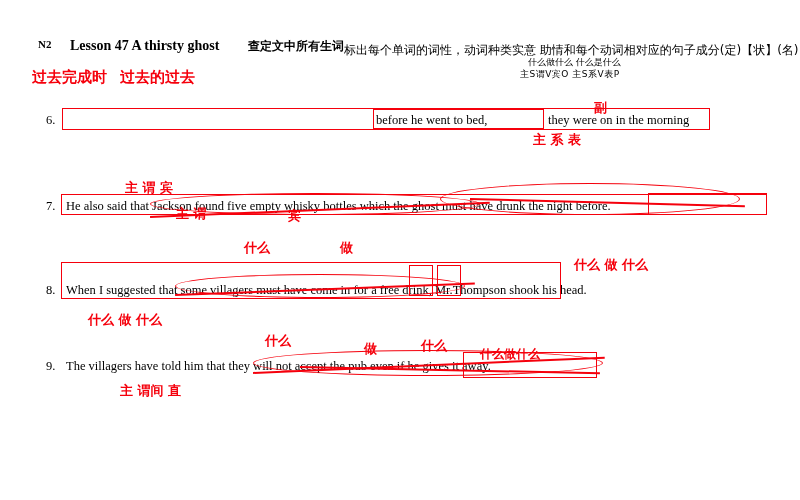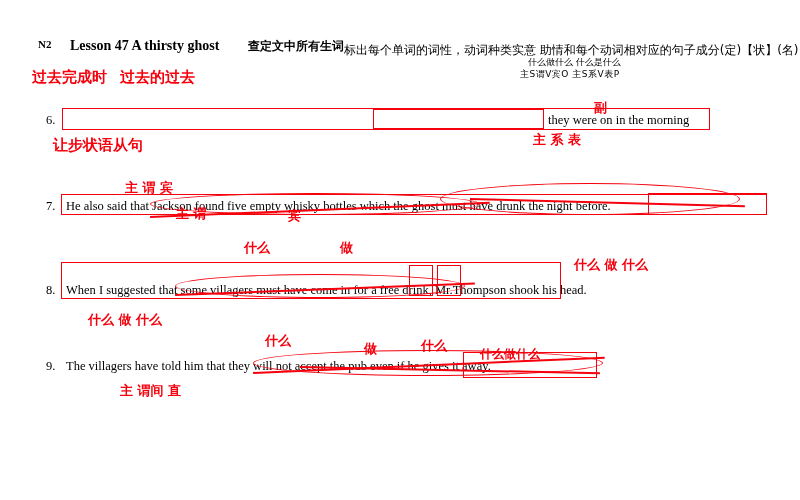--- a/index.html
+++ b/index.html
@@ -114,28 +114,28 @@
   <div class="abs hdr-title">Lesson 47 A thirsty ghost</div>
   <div class="abs hdr-cn-main">查定文中所有生词</div>
   <div class="abs hdr-cn-sub">标出每个单词的词性，动词种类实意 助情和每个动词相对应的句子成分(定)【状】(名)</div>
   <div class="abs hdr-cn-right1">什么做什么        什么是什么</div>
   <div class="abs hdr-cn-right2">主S谓V宾O     主S系V表P</div>
 
   <div class="abs ann ann-lg" style="left:24px; top:68px;margin-left:8px;">过去完成时</div>
   <div class="abs ann ann-lg" style="left:120px; top:68px;">过去的过去</div>
 
   <div class="abs num" style="left:46px; top:113px;">6.</div>
+  <div class="abs sent" style="left:376px; top:113px;">before he went to bed,</div>
   <div class="abs sent" style="left:548px; top:113px;">they were on in the morning</div>
 
   <div class="abs rbox" style="left:62px; top:108px; width:648px; height:22px;"></div>
   <div class="abs rbox" style="left:373px; top:109px; width:171px; height:20px;"></div>
 
   <div class="abs ann ann-md" style="left:594px; top:99px;">副</div>
   <div class="abs ann ann-md" style="left:533px; top:131px;">主  系 表</div>
-  <div class="abs ann ann-lg" style="left:53px; top:136px;">让步状语从句</div>
 
   <div class="abs num" style="left:46px; top:199px;">7.</div>
   <div class="abs sent" style="left:66px; top:199px;">He also said that Jackson found five empty whisky bottles which the ghost must have drunk the night before.</div>
 
   <div class="abs rbox" style="left:61px; top:194px; width:706px; height:21px;"></div>
   <div class="abs rell" style="left:150px; top:193px; width:330px; height:22px;"></div>
   <div class="abs rell" style="left:440px; top:183px; width:300px; height:32px;"></div>
   <div class="abs rbox" style="left:648px; top:193px; width:119px; height:22px;"></div>
   <div class="abs rline" style="left:150px; top:216px; width:340px; transform:rotate(-2.4deg);"></div>
   <div class="abs rline" style="left:470px; top:198px; width:275px; transform:rotate(1.5deg);"></div>

